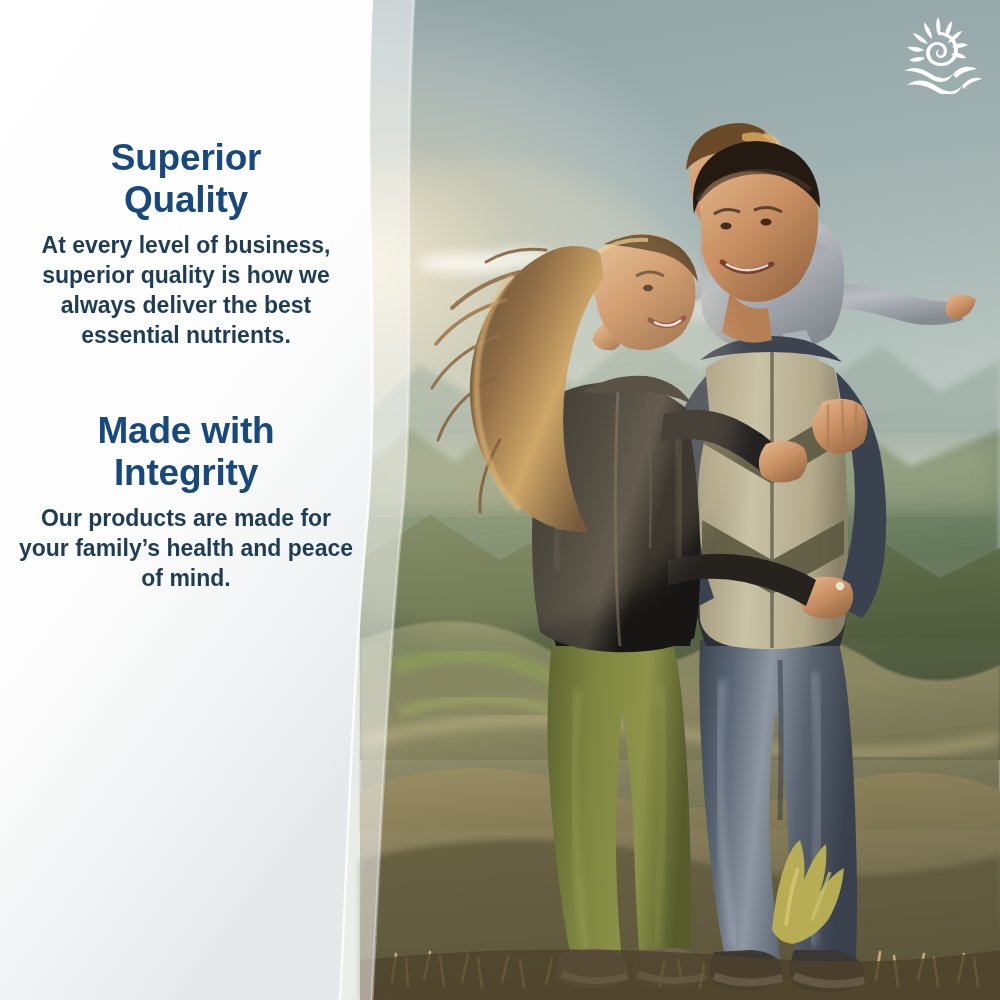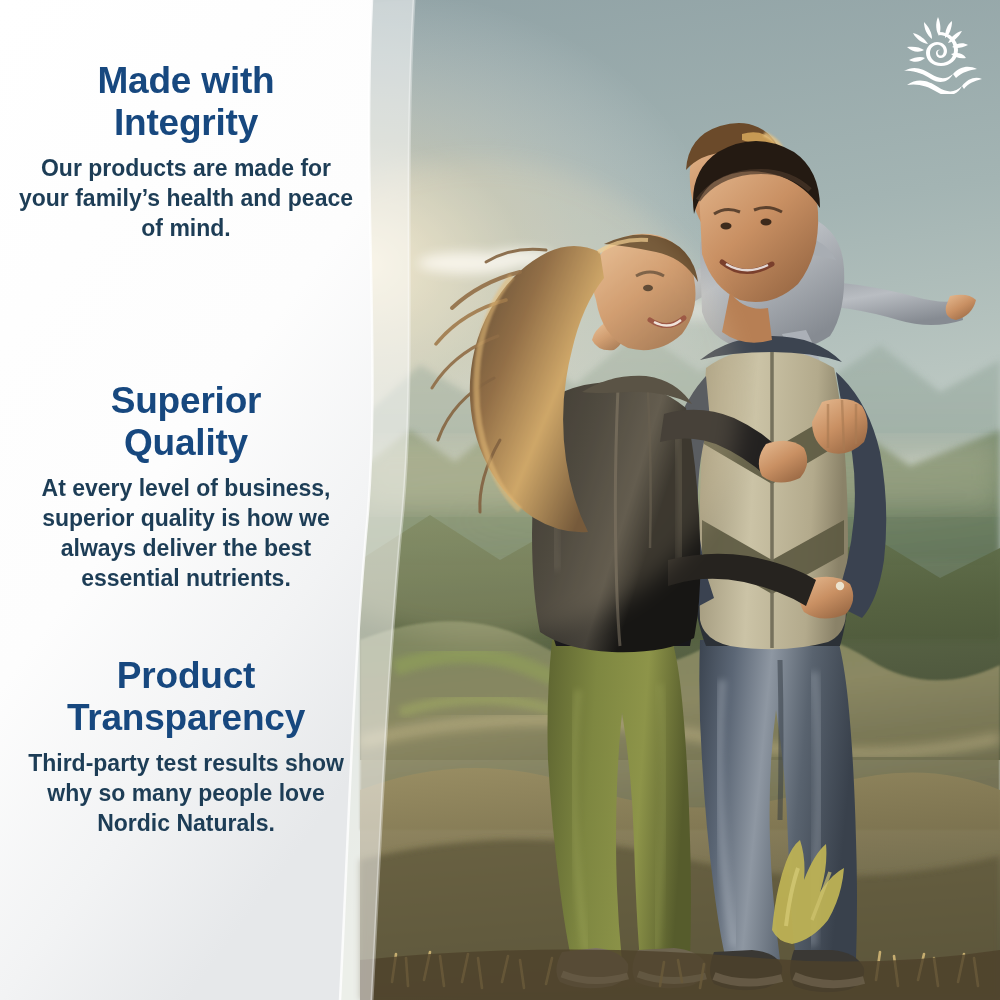--- a/index.html
+++ b/index.html
@@ -395,34 +395,30 @@
       <path d="M414 0 C 402 210, 418 380, 400 540 C 386 700, 380 850, 372 1000" stroke="#ffffff" stroke-width="3" fill="none" opacity="0.35"></path>
 
       <path d="M0 0 L372 0 C 362 200, 382 372, 366 534 C 352 694, 348 846, 340 1000 L0 1000 Z" fill="url(#panelGrad)"></path>
 
       <path d="M372 0 C 362 200, 382 372, 366 534 C 352 694, 348 846, 340 1000" stroke="#ffffff" stroke-width="2.5" fill="none" opacity="0.8"></path>
     </svg>
   </div>
 
   <div class="text-col">
 
+    <div class="block" id="blk0">
+      <h2 class="heading">Superior<br>Quality</h2>
+      <p class="body">At every level of business, superior quality is how we always deliver the best essential nutrients.</p>
+    </div>
+
     <div class="block" id="blk1">
       <h2 class="heading">Made with<br>Integrity</h2>
       <p class="body">Our products are made for your family’s health and peace of mind.</p>
     </div>
 
-    <div class="block" id="blk0">
-      <h2 class="heading">Superior<br>Quality</h2>
-      <p class="body">At every level of business, superior quality is how we always deliver the best essential nutrients.</p>
-    </div>
-
-    <div class="block" id="blk2">
-      <h2 class="heading">Product<br>Transparency</h2>
-      <p class="body">Third-party test results show why so many people love Nordic Naturals.</p>
-    </div>
 
   </div>
 
   <div class="logo">
     <svg viewBox="0 0 84 80" aria-hidden="true">
       <g fill="#ffffff">
 
         <path d="M40 3 C 43 10, 43 17, 41 22 C 38 17, 37 10, 40 3 Z"></path>
         <path d="M54 7 C 54 15, 51 21, 47 24 C 47 17, 49 11, 54 7 Z"></path>
         <path d="M64 17 C 60 24, 55 28, 50 29 C 53 23, 58 18, 64 17 Z"></path>

